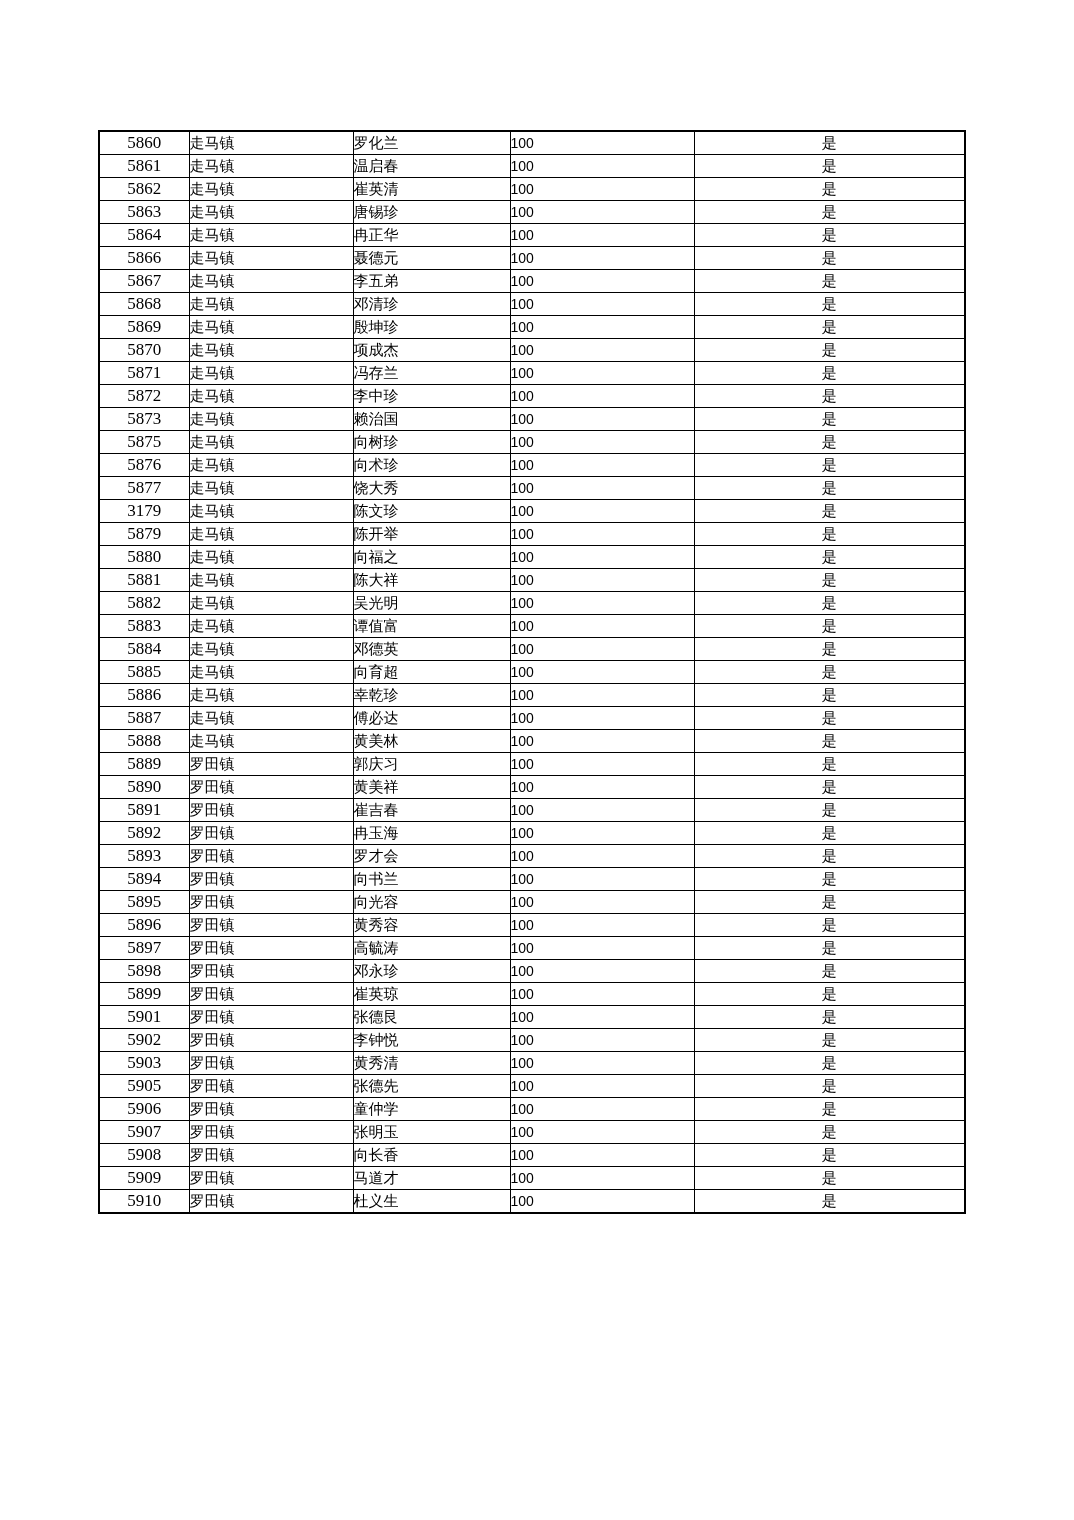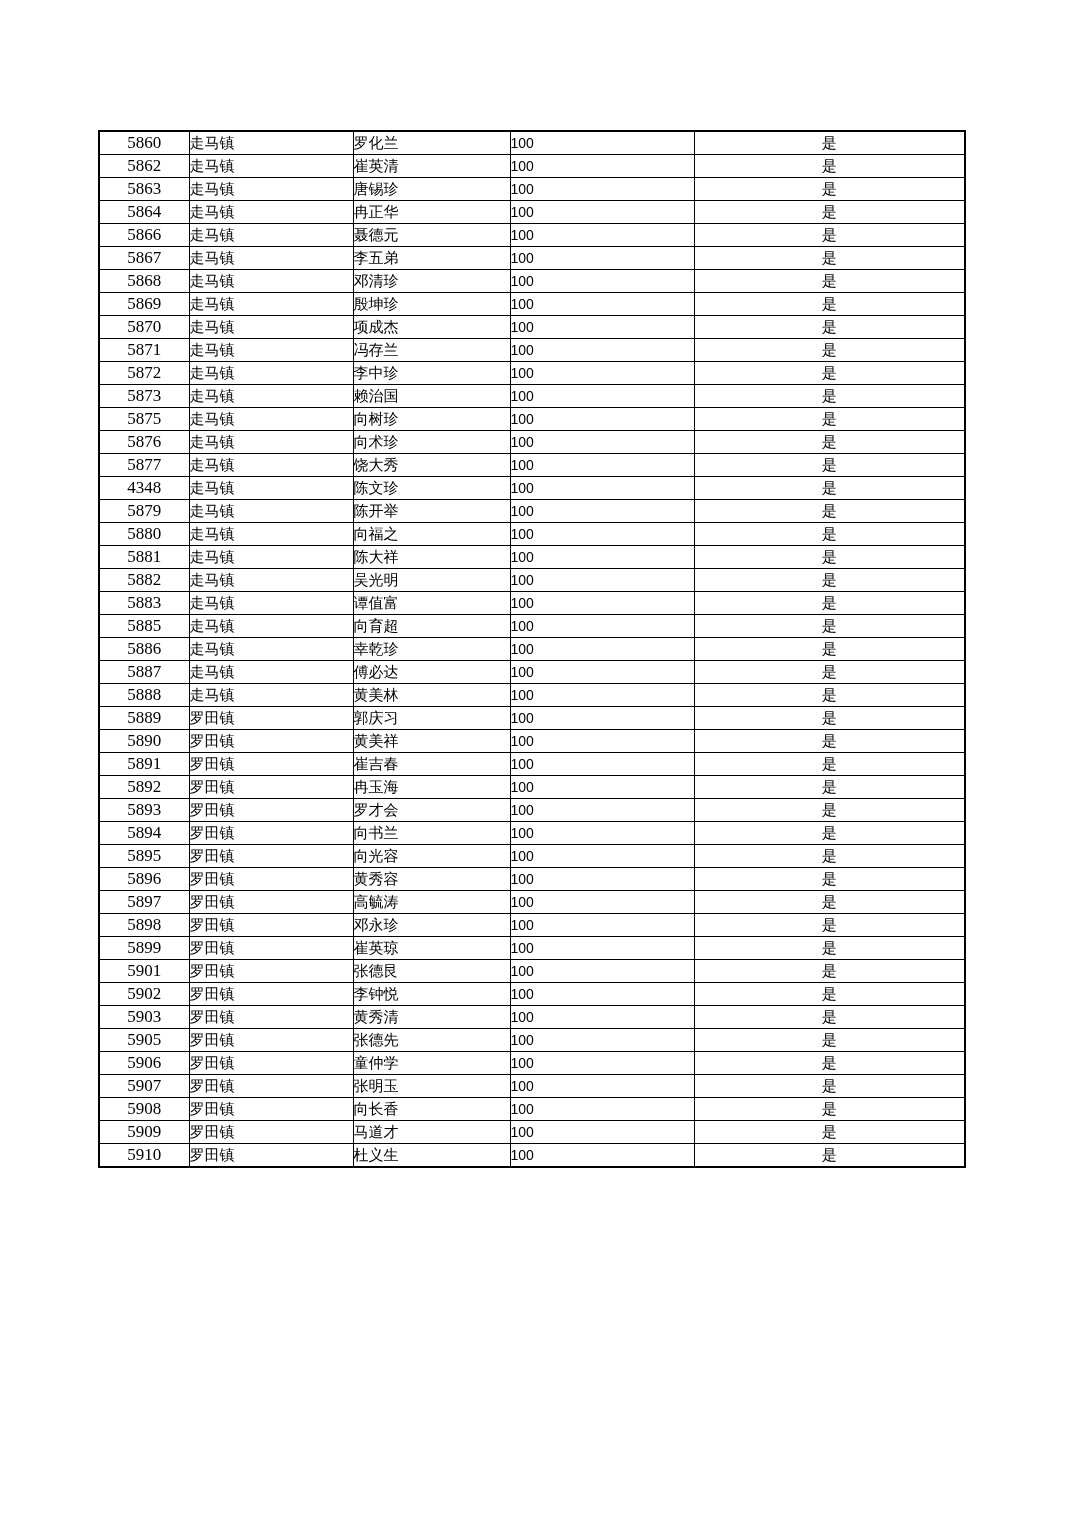--- a/index.html
+++ b/index.html
@@ -71,20 +71,27 @@
     </colgroup>
     <tbody>
         <tr>
     <td class="c-id">5860</td>
     <td class="c-town">走马镇</td>
     <td class="c-name">罗化兰</td>
     <td class="c-score">100</td>
     <td class="c-confirm">是</td>
   </tr>
         <tr>
+    <td class="c-id">5861</td>
+    <td class="c-town">走马镇</td>
+    <td class="c-name">温启春</td>
+    <td class="c-score">100</td>
+    <td class="c-confirm">是</td>
+  </tr>
+        <tr>
     <td class="c-id">5862</td>
     <td class="c-town">走马镇</td>
     <td class="c-name">崔英清</td>
     <td class="c-score">100</td>
     <td class="c-confirm">是</td>
   </tr>
         <tr>
     <td class="c-id">5863</td>
     <td class="c-town">走马镇</td>
     <td class="c-name">唐锡珍</td>
@@ -169,21 +176,21 @@
     <td class="c-confirm">是</td>
   </tr>
         <tr>
     <td class="c-id">5877</td>
     <td class="c-town">走马镇</td>
     <td class="c-name">饶大秀</td>
     <td class="c-score">100</td>
     <td class="c-confirm">是</td>
   </tr>
         <tr>
-    <td class="c-id">4348</td>
+    <td class="c-id">3179</td>
     <td class="c-town">走马镇</td>
     <td class="c-name">陈文珍</td>
     <td class="c-score">100</td>
     <td class="c-confirm">是</td>
   </tr>
         <tr>
     <td class="c-id">5879</td>
     <td class="c-town">走马镇</td>
     <td class="c-name">陈开举</td>
     <td class="c-score">100</td>
@@ -207,20 +214,27 @@
     <td class="c-id">5882</td>
     <td class="c-town">走马镇</td>
     <td class="c-name">吴光明</td>
     <td class="c-score">100</td>
     <td class="c-confirm">是</td>
   </tr>
         <tr>
     <td class="c-id">5883</td>
     <td class="c-town">走马镇</td>
     <td class="c-name">谭值富</td>
+    <td class="c-score">100</td>
+    <td class="c-confirm">是</td>
+  </tr>
+        <tr>
+    <td class="c-id">5884</td>
+    <td class="c-town">走马镇</td>
+    <td class="c-name">邓德英</td>
     <td class="c-score">100</td>
     <td class="c-confirm">是</td>
   </tr>
         <tr>
     <td class="c-id">5885</td>
     <td class="c-town">走马镇</td>
     <td class="c-name">向育超</td>
     <td class="c-score">100</td>
     <td class="c-confirm">是</td>
   </tr>

